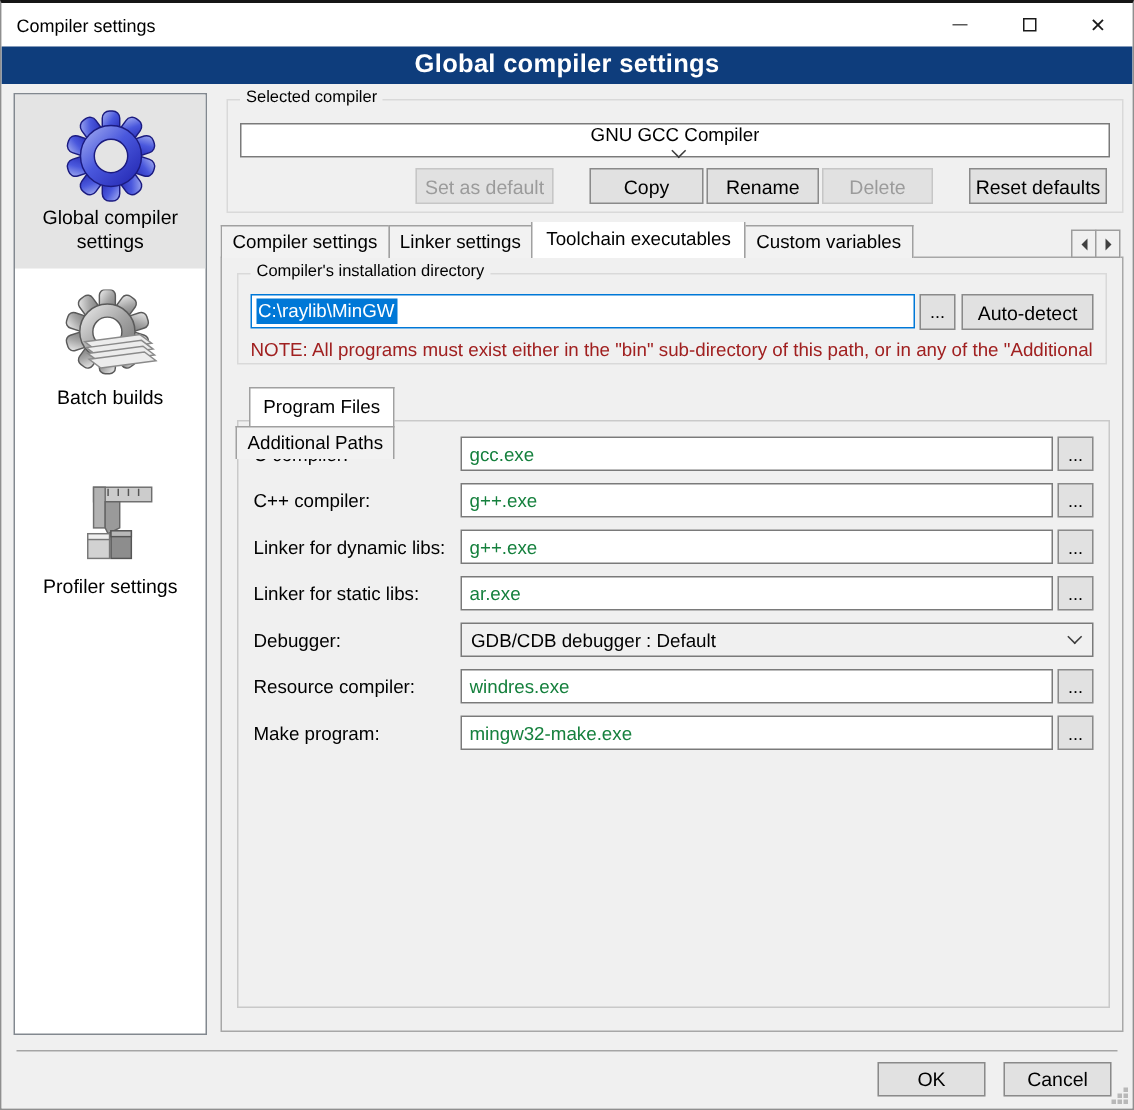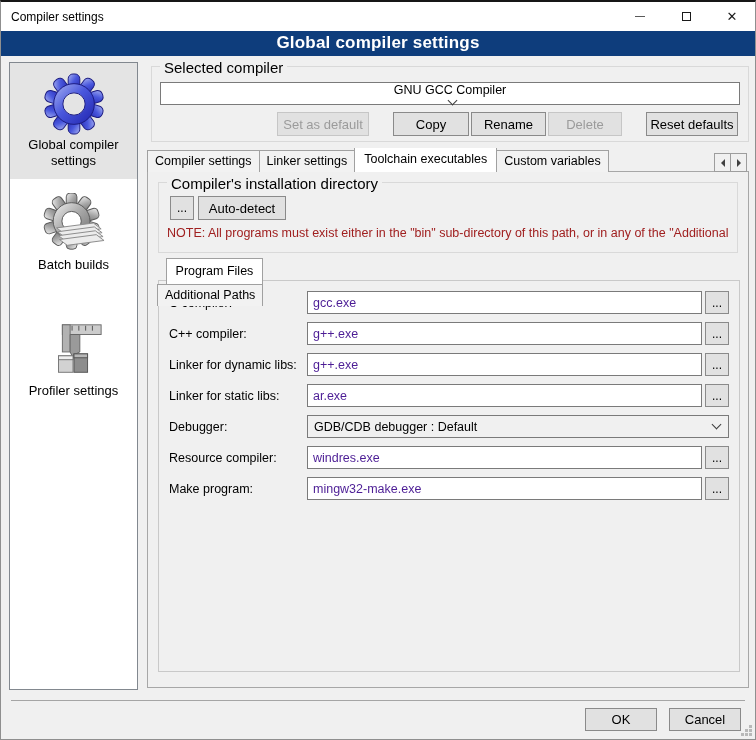--- a/index.html
+++ b/index.html
@@ -32,21 +32,21 @@
     border:1px solid #82888f; overflow:hidden; }
   .side-item { text-align:center; padding:6px 2px 10px; cursor:default; }
   .side-item.selected { background:#e4e4e4; }
   .side-item .icn { width:62px; height:62px; margin:4px auto 2px; }
   .side-label { font-size:13px; line-height:16px; }
   .side-item + .side-item { margin-top:4px; }
   .side-item:nth-child(3) { margin-top:26px; }
 
   
   .groupbox { position:absolute; border:1px solid #d9d9d9; }
-  .gb-legend { position:absolute; top:-8px; left:8px; background:#f0f0f0; padding:0 4px; font-size:15px; white-space:nowrap; }
+  .gb-legend { position:absolute; top:-8px; left:8px; background:#f0f0f0; padding:0 4px; font-size:11px; white-space:nowrap; }
 
   .gb-compiler { left:150px; width:598px; top:10px; height:76px; }
 
   
   .combo { background:#fff; border:1px solid #7a7a7a; height:23px; display:flex; align-items:center;
     padding:0 6px; font-size:12.5px; cursor:default; }
   .combo .val { flex:1; white-space:nowrap; overflow:hidden; }
   .combo.gray { background:#f0f0f0; }
   .chev { width:7px; height:7px; border-right:1px solid #3c3c3c; border-bottom:1px solid #3c3c3c;
     transform:rotate(45deg); margin:-4px 2px 0 6px; }
@@ -74,42 +74,42 @@
   .tab-scroll { position:absolute; right:8px; top:97px; display:flex; z-index:3; }
   .tsbtn { width:17px; height:19px; background:#f0f0f0; border:1px solid #9d9d9d; display:flex;
     align-items:center; justify-content:center; margin-left:-1px; cursor:default; }
   .arr-l { width:0; height:0; border:4px solid transparent; border-right-color:#404040; margin-left:-4px; }
   .arr-r { width:0; height:0; border:4px solid transparent; border-left-color:#404040; margin-right:-4px; }
 
   
   .tabpage { position:absolute; left:146px; width:602px; top:115px; height:517px;
     background:#f0f0f0; border:1px solid #a7a7a7; z-index:2; }
 
-  .gb-install { left:10px; right:10px; top:10px; height:71px; border-color:#d9d9d9; }
+  .gb-install { left:10px; right:10px; top:10px; height:61px; border-color:#d9d9d9; }
   .pathrow { position:absolute; left:8px; right:8px; top:13px; height:23px; display:flex; }
   .pathfield { flex:1; background:#fff; border:1px solid #0078d7; display:flex; align-items:center;
     padding:0 3px; font-size:12.5px; overflow:hidden; cursor:text; }
   .pathfield .sel { background:#0078d7; color:#fff; padding:1px 2px 2px 1px; white-space:pre; }
   .browse-sm { width:24px; margin-left:3px; font-size:12px; line-height:10px; }
   .btn-autodetect { width:88px; margin-left:4px; }
   .note { position:absolute; left:8px; right:1px; top:43px; color:#a02020; font-size:12.5px;
     white-space:nowrap; overflow:hidden; }
 
   
   .subtabstrip { position:absolute; left:10px; top:86px; display:flex; align-items:flex-end; height:23px; z-index:3;flex-direction:column; }
   .subtabstrip .tab { font-size:12.5px; }
   .innerpage { position:absolute; left:10px; right:8px; top:108px; height:392px;
     background:#f0f0f0; border:1px solid #c9c9c9; z-index:2; }
 
   .frow { display:flex; align-items:center; height:23px; margin:8px 10px 0 10px; }
   .frow:first-child { margin-top:10px; }
   .flabel { width:138px; font-size:12.5px; flex:0 0 auto; }
   .fctrl { flex:1; display:flex; align-items:center; }
   .tinput { flex:1; height:23px; background:#fff; border:1px solid #7a7a7a; font-family:inherit;
-    font-size:12.5px; padding:0 5px; color:#4c1d95; min-width:0; }
+    font-size:12.5px; padding:0 5px; color:#15803d; min-width:0; }
   .fctrl .browse-sm { height:23px; flex:0 0 auto; }
   .fcombo { flex:1; height:23px; }
 
   
   .separator { position:absolute; left:10px; right:10px; top:644px; height:1px; background:#a5a5a5; }
   .btn-ok { position:absolute; right:98px; top:652px; width:72px; height:23px; }
   .btn-cancel { position:absolute; right:14px; top:652px; width:72px; height:23px; }
   .grip { position:absolute; right:3px; bottom:3px; width:13px; height:13px; cursor:nwse-resize; }
 </style>
 </head>
@@ -250,20 +250,23 @@
       <div class="tsbtn">
           <span class="arr-r"></span>
         </div>
     </div>
 
     <div class="tabpage">
 
       <div class="groupbox gb-install">
         <span class="gb-legend">Compiler's installation directory</span>
         <div class="pathrow">
+          <div class="pathfield">
+            <span class="sel">C:\raylib\MinGW</span>
+          </div>
           <button class="btn browse-sm">...</button>
           <button class="btn btn-autodetect">Auto-detect</button>
         </div>
         <div class="note">NOTE: All programs must exist either in the "bin" sub-directory of this path, or in any of the "Additional</div>
       </div>
 
       <div class="subtabstrip">
         <div class="tab active">Program Files</div>
         <div class="tab">Additional Paths</div>
       </div>

